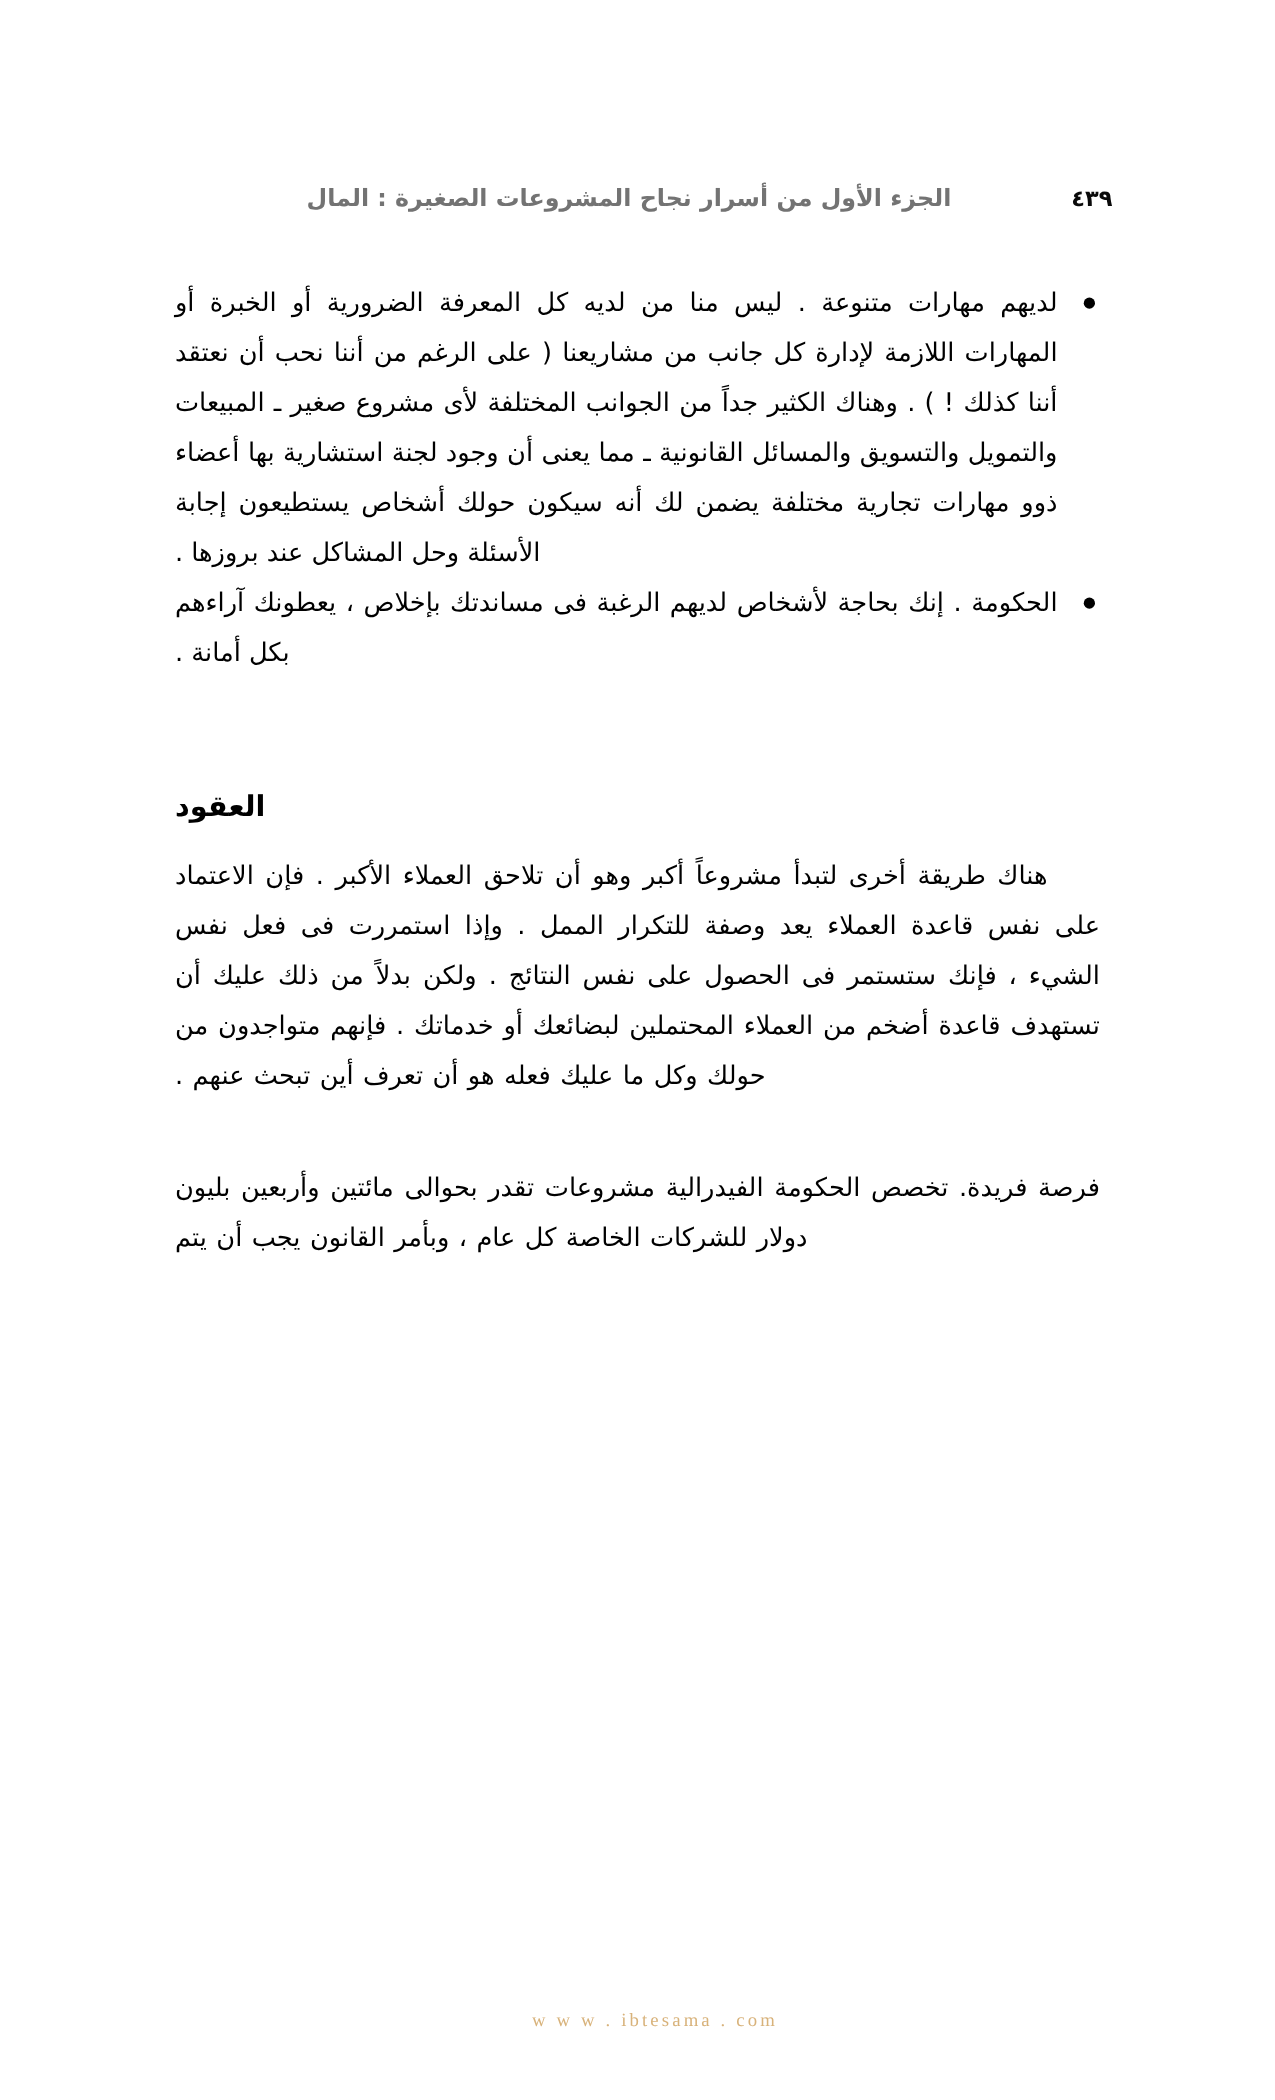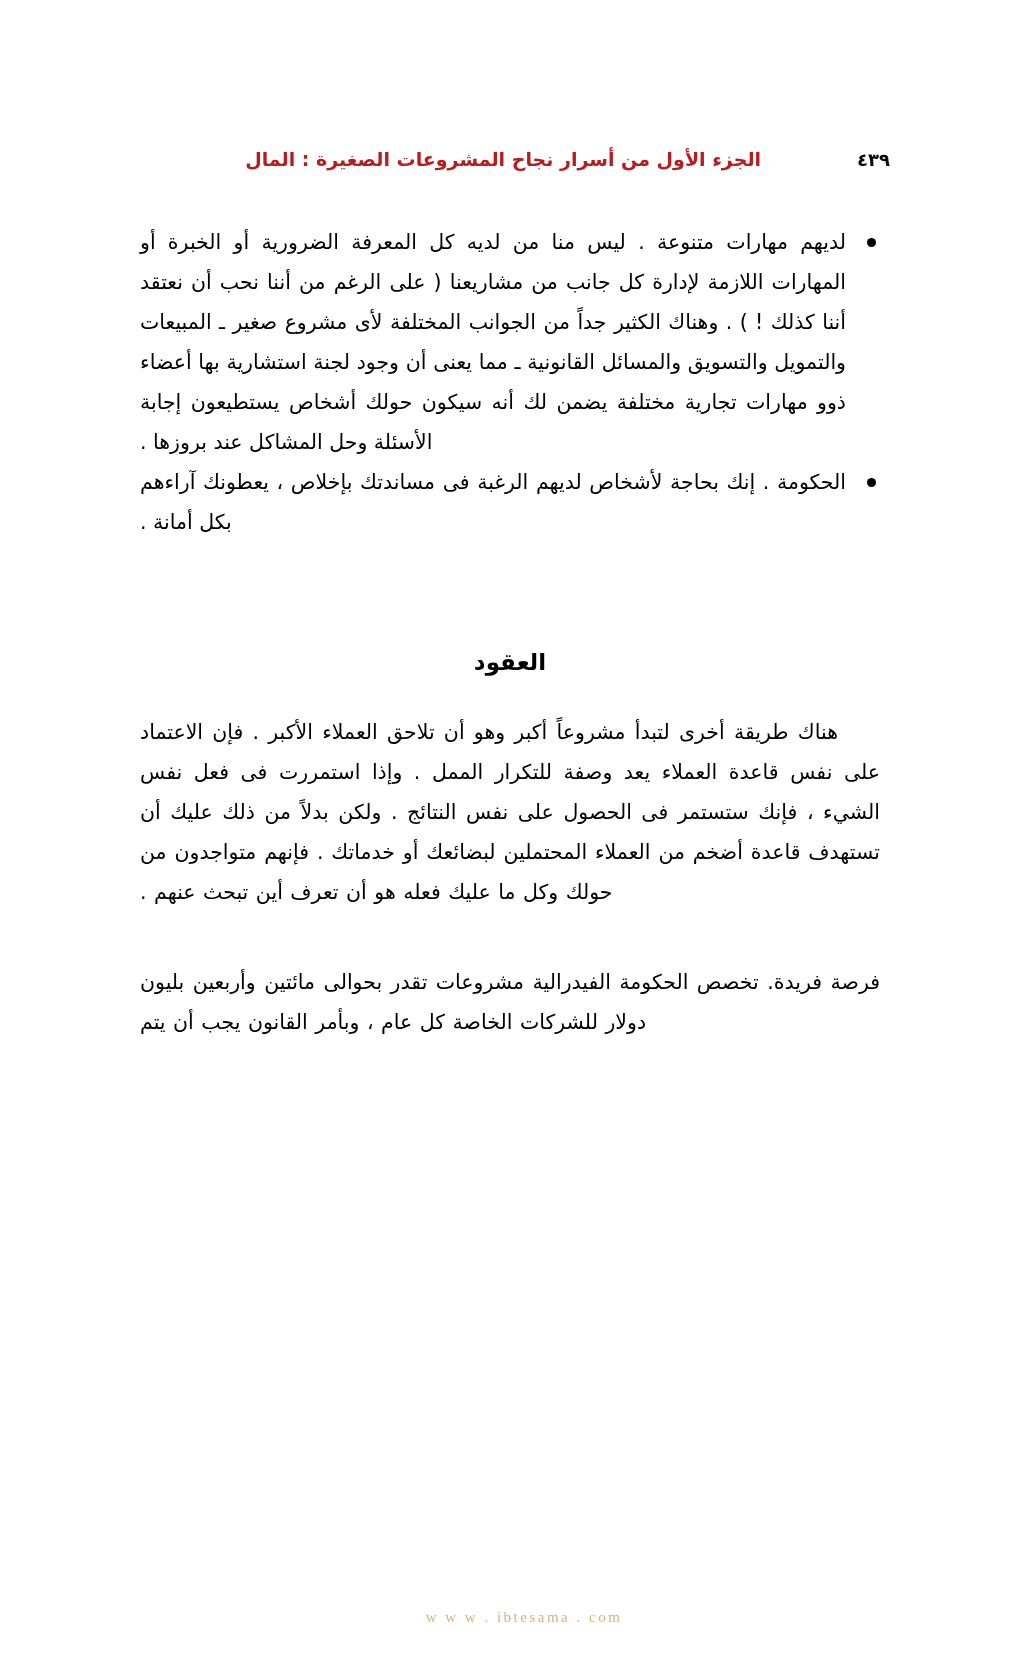--- a/index.html
+++ b/index.html
@@ -41,21 +41,21 @@
     letter-spacing: 2px;
     white-space: nowrap;
     color: #0a0a0a;
     flex: 0 0 auto;
     margin-left: 96px;
   }
   .head-title {
     font-size: 19px;
     font-weight: 700;
     white-space: nowrap;
-    color: #b91c1c;
+    color: #737373;
     flex: 0 0 auto;
   }
 
   
   .column {
     position: absolute;
     top: 222px;
     right: 140px;
     left: 140px;
     width: 740px;
@@ -106,24 +106,24 @@
   }
   .lead {
     font-weight: 400;
   }
 
   .gap-sm { height: 14px; }
   .gap-md { height: 34px; }
   .gap-lg { height: 50px; }
 
   h2.section-heading {
-    margin: 16px;
+    margin: 0;
     font-size: 23px;
     font-weight: 700;
-    text-align: center;
+    text-align: left;
     direction: rtl;
     line-height: 40px;
     color: #000;
   }
 
   p.para.indented {
     text-indent: 42px;
   }
 
   

